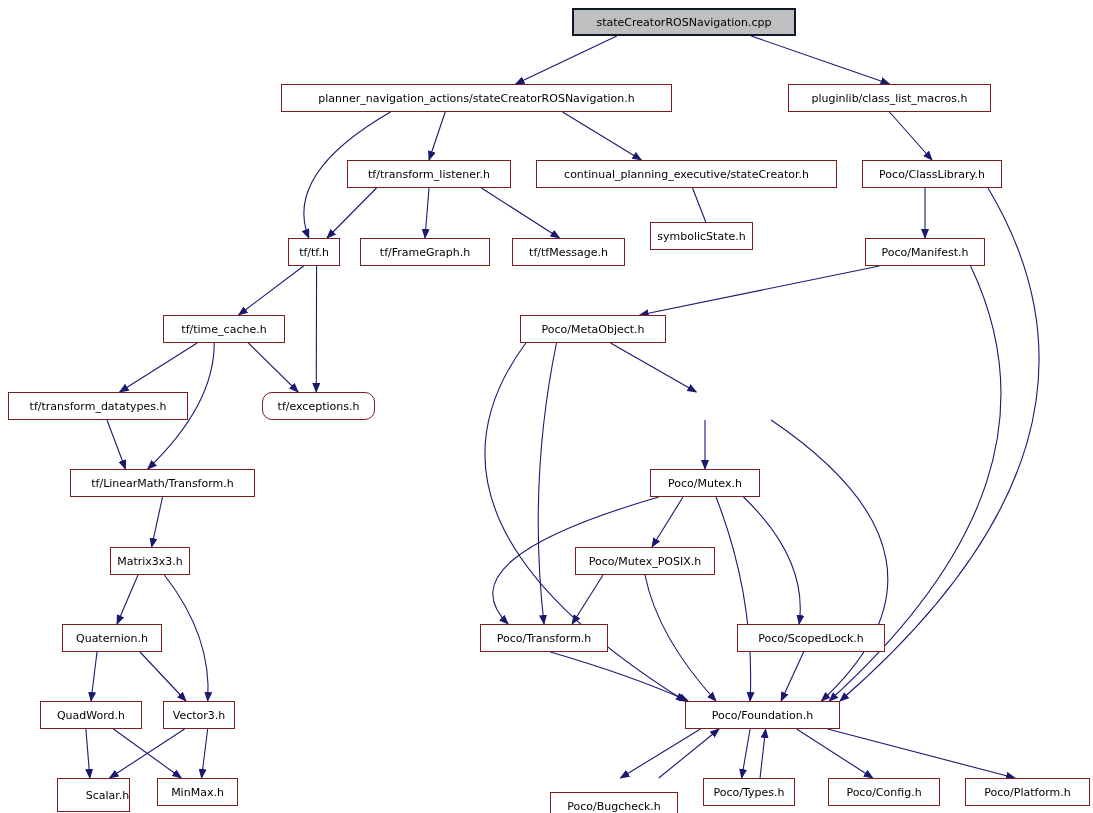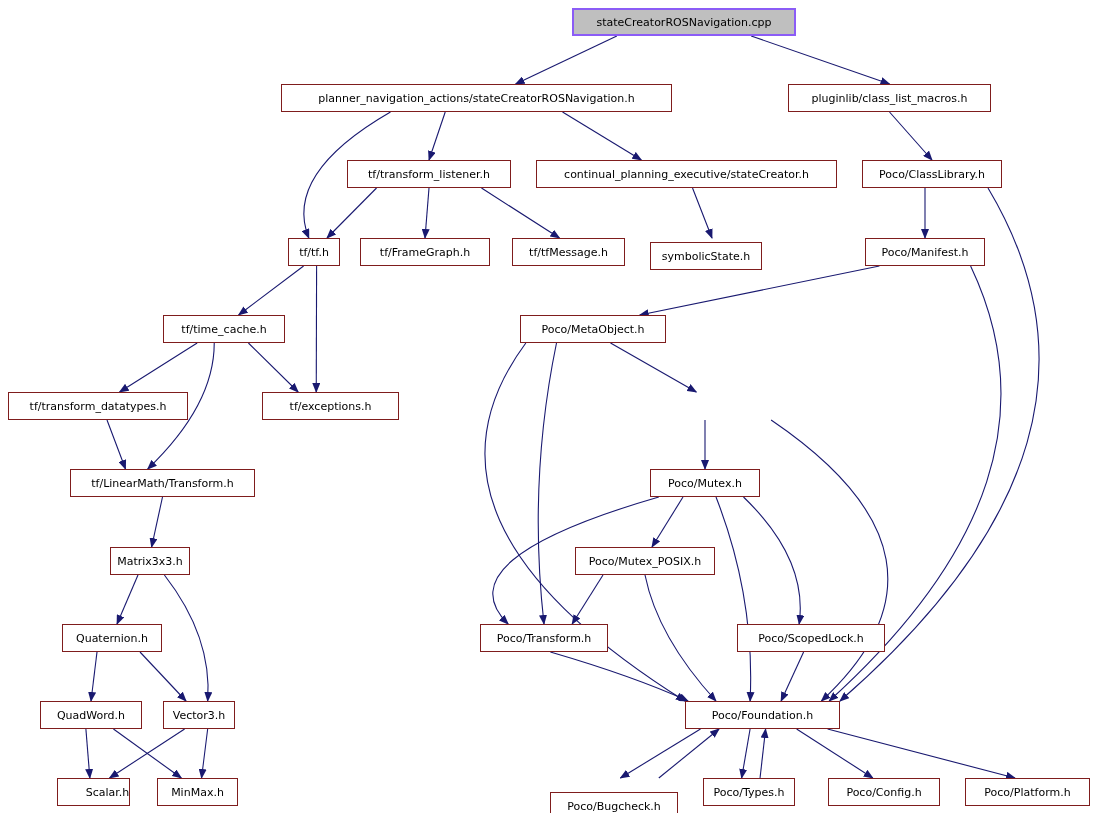--- a/index.html
+++ b/index.html
@@ -17,21 +17,21 @@
     background:#ffffff;
     border:1px solid #7f1d1d;
     display:flex;align-items:center;justify-content:center;
     font-size:11px;color:#000000;
     white-space:nowrap;
     z-index:2;
     cursor:pointer;
   }
   .node.root{
     background:#bfbfbf;
-    border:2px solid #8b5cf6;
+    border:2px solid #0f172a;
     cursor:default;
   }
 </style>
 </head>
 <body>
 
 <div class="graph" id="graph">
   <svg id="edge-layer" width="1093" height="813" viewBox="0 0 1093 813">
       <defs>
         <marker id="arrow" markerWidth="10" markerHeight="8" refX="9" refY="4" orient="auto" markerUnits="userSpaceOnUse">
@@ -89,35 +89,35 @@
     </svg>
 <div class="node root" style="left: 572px; top: 8px; width: 224px; height: 28px;">stateCreatorROSNavigation.cpp</div>
     <div class="node" style="left: 281px; top: 84px; width: 391px; height: 28px;">planner_navigation_actions/stateCreatorROSNavigation.h</div>
     <div class="node" style="left: 788px; top: 84px; width: 203px; height: 28px;">pluginlib/class_list_macros.h</div>
     <div class="node" style="left: 347px; top: 160px; width: 164px; height: 28px;">tf/transform_listener.h</div>
     <div class="node" style="left: 536px; top: 160px; width: 301px; height: 28px;">continual_planning_executive/stateCreator.h</div>
     <div class="node" style="left: 862px; top: 160px; width: 140px; height: 28px;">Poco/ClassLibrary.h</div>
     <div class="node" style="left: 288px; top: 238px; width: 52px; height: 28px;">tf/tf.h</div>
     <div class="node" style="left: 360px; top: 238px; width: 130px; height: 28px;">tf/FrameGraph.h</div>
     <div class="node" style="left: 512px; top: 238px; width: 113px; height: 28px;">tf/tfMessage.h</div>
-    <div class="node" style="left: 650px; top: 242px; width: 112px; height: 28px;">symbolicState.h</div>
+    <div class="node" style="left: 650px; top: 222px; width: 103px; height: 28px;">symbolicState.h</div>
     <div class="node" style="left: 865px; top: 238px; width: 120px; height: 28px;">Poco/Manifest.h</div>
     <div class="node" style="left: 163px; top: 315px; width: 122px; height: 28px;">tf/time_cache.h</div>
     <div class="node" style="left: 520px; top: 315px; width: 146px; height: 28px;">Poco/MetaObject.h</div>
     <div class="node" style="left: 8px; top: 392px; width: 180px; height: 28px;">tf/transform_datatypes.h</div>
-    <div class="node" style="left: 262px; top: 392px; width: 137px; height: 28px;">tf/exceptions.h</div>
+    <div class="node" style="left: 262px; top: 392px; width: 113px; height: 28px; border-radius: 10px;">tf/exceptions.h</div>
     <div class="node" style="left: 70px; top: 469px; width: 185px; height: 28px;">tf/LinearMath/Transform.h</div>
     <div class="node" style="left: 650px; top: 469px; width: 110px; height: 28px;">Poco/Mutex.h</div>
     <div class="node" style="left: 110px; top: 547px; width: 80px; height: 28px;">Matrix3x3.h</div>
     <div class="node" style="left: 575px; top: 547px; width: 140px; height: 28px;">Poco/Mutex_POSIX.h</div>
     <div class="node" style="left: 62px; top: 624px; width: 100px; height: 28px;">Quaternion.h</div>
     <div class="node" style="left: 480px; top: 624px; width: 128px; height: 28px;">Poco/Transform.h</div>
     <div class="node" style="left: 737px; top: 624px; width: 148px; height: 28px;">Poco/ScopedLock.h</div>
     <div class="node" style="left: 40px; top: 701px; width: 102px; height: 28px;">QuadWord.h</div>
     <div class="node" style="left: 163px; top: 701px; width: 72px; height: 28px;">Vector3.h</div>
     <div class="node" style="left: 685px; top: 701px; width: 155px; height: 28px;">Poco/Foundation.h</div>
-    <div class="node" style="left: 57px; top: 778px; width: 73px; height: 28px; padding-left: 28px;">Scalar.h</div>
+    <div class="node" style="left: 57px; top: 778px; width: 73px; height: 34px; padding-left: 28px;">Scalar.h</div>
     <div class="node" style="left: 157px; top: 778px; width: 81px; height: 28px;">MinMax.h</div>
     <div class="node" style="left: 550px; top: 778px; width: 128px; height: 28px; margin-top: 14px;">Poco/Bugcheck.h</div>
     <div class="node" style="left: 703px; top: 778px; width: 92px; height: 28px;">Poco/Types.h</div>
     <div class="node" style="left: 828px; top: 778px; width: 112px; height: 28px;">Poco/Config.h</div>
     <div class="node" style="left: 965px; top: 778px; width: 125px; height: 28px;">Poco/Platform.h</div>
   </div>
 
 </body></html>

